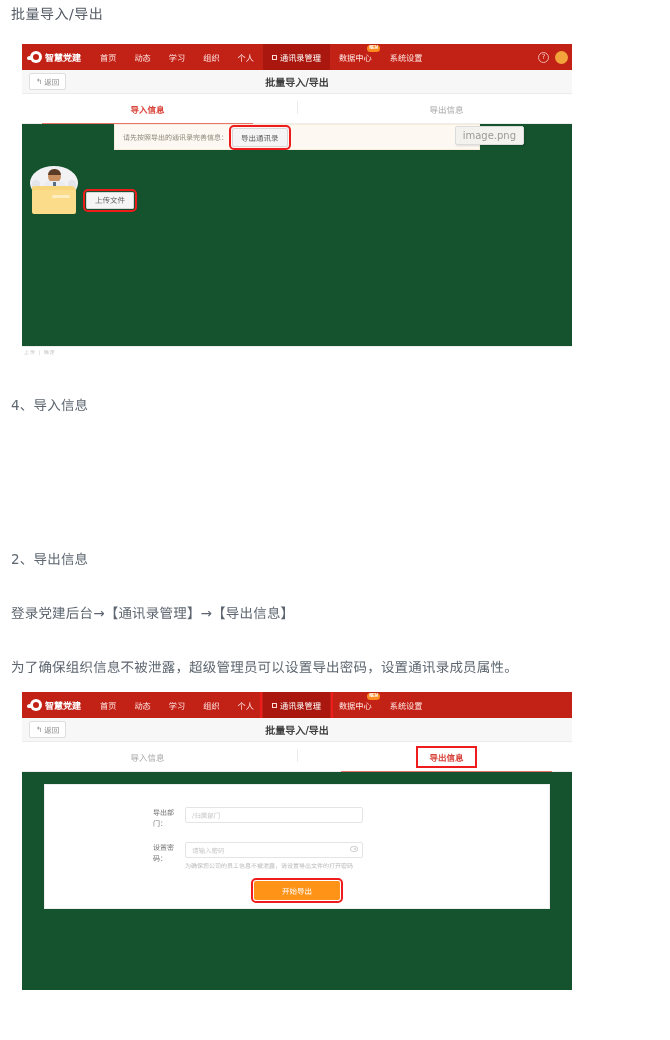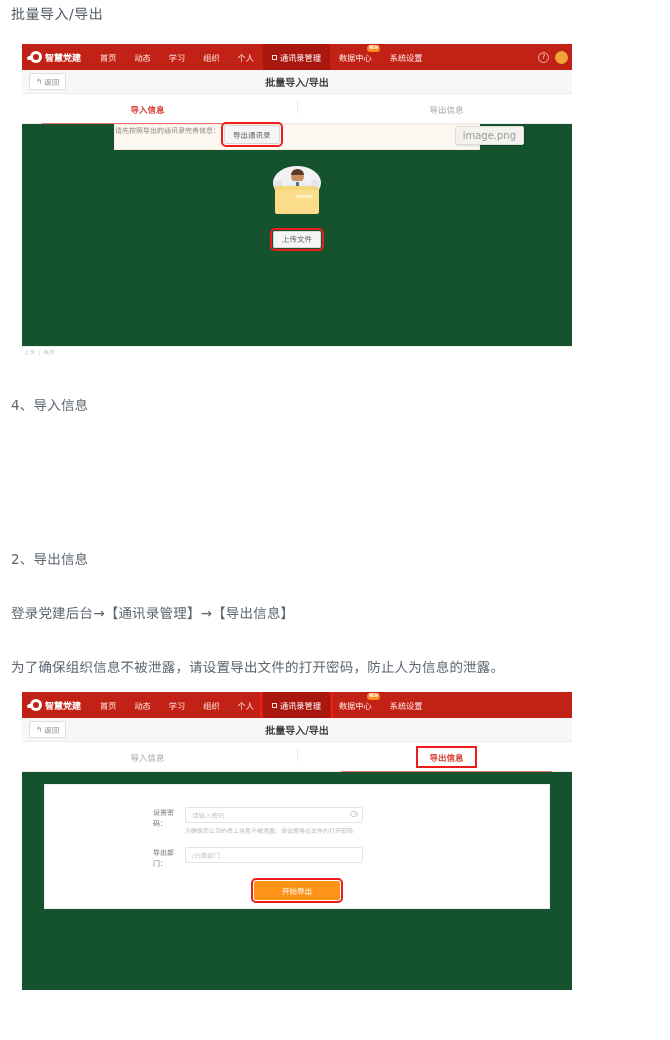--- a/index.html
+++ b/index.html
@@ -143,21 +143,22 @@
     font-size: 7px; color: #b9b0a6;
     padding: 14px 0 8px 92px;
     letter-spacing: .1px;
   }
   .notice .lnk { color: #f4a62a; }
   .export-row {
     margin: 0 92px 0 92px;
     background: #fdf9f2;
     border: 1px solid #f6ecd9;
     height: 26px;
-    display: flex; align-items: flex-start;
+    display: flex; align-items: center;
+    padding-left: 8px;
     font-size: 7px; color: #8b8378;
     position: relative;
   }
   .btn-grey {
     border: 1px solid #d7d7d7; background: #f5f5f5;
     border-radius: 2px; color: #5f5f5f;
     font-size: 7.5px; padding: 3px 8px; white-space: nowrap;
   }
   .hl-red {
     outline: 2px solid #ee1c1c;
@@ -167,21 +168,21 @@
     position: absolute; right: -45px; top: 1px;
     background: #f3f2ee; border: 1px solid #dcdcdc;
     box-shadow: 1px 1px 2px rgba(0,0,0,.12);
     color: #9b9b9b; font-size: 10px;
     padding: 3px 7px; border-radius: 2px;
     font-family: "DejaVu Sans", "Liberation Sans", sans-serif;
   }
 
   
   .upload-wrap {
-    display: flex; flex-direction: column;
+    display: flex; flex-direction: row;
     align-items: center; padding-top: 16px;
   }
   .illus { position: relative; width: 64px; height: 52px; }
   .illus .halo {
     position: absolute; left: 8px; top: 0;
     width: 48px; height: 34px; border-radius: 50%;
     background: #f2f2f4;
   }
   .illus .head {
     position: absolute; left: 26px; top: 4px;
@@ -375,21 +376,21 @@
     </div>
 
     <div class="shot-foot">
       <span class="foot-mini">上传 | 确定</span>
     </div>
   </div>
 
   <div class="para" style="top:392px;">4、导入信息</div>
   <div class="para" style="top:546px;">2、导出信息</div>
   <div class="para wide" style="top:600px;">登录党建后台→【通讯录管理】→【导出信息】</div>
-  <div class="para wide" style="top:654px;">为了确保组织信息不被泄露，请设置导出文件的打开密码，防止人为信息的泄露。</div>
+  <div class="para wide" style="top:654px;">为了确保组织信息不被泄露，超级管理员可以设置导出密码，设置通讯录成员属性。</div>
 
   <div class="shot" style="left:22px; top:692px; width:550px; height:298px;">
 
     <div class="navbar">
       <div class="brand">
         <span class="brand-mark"></span>
         <span>智慧党建</span>
       </div>
       <div class="nav-items">
         <div class="nav-item">
@@ -433,33 +434,33 @@
       <div class="tab">
           <span>导入信息</span>
         </div>
       <div class="tab-sep"></div>
       <div class="tab active">
         <span class="hl-red" style="padding:2px 10px">导出信息</span>
       </div>
     </div>
 
     <div class="form-card">
+      <div class="form-row">
+        <div class="form-label">导出部门：</div>
+        <div class="form-field">
+          <div class="inp">/归属部门</div>
+        </div>
+      </div>
       <div class="form-row">
         <div class="form-label">设置密码：</div>
         <div class="form-field">
           <div class="inp">请输入密码</div>
           <span class="eye"></span>
           <div class="help-text">为确保您公司的员工信息不被泄露，请设置导出文件的打开密码</div>
         </div>
       </div>
-      <div class="form-row">
-        <div class="form-label">导出部门：</div>
-        <div class="form-field">
-          <div class="inp">/归属部门</div>
-        </div>
-      </div>
       <div class="orange-wrap">
         <span class="btn-orange hl-red" style="display:inline-block">开始导出</span>
       </div>
     </div>
   </div>
 
 </div>
 
 </body></html>

